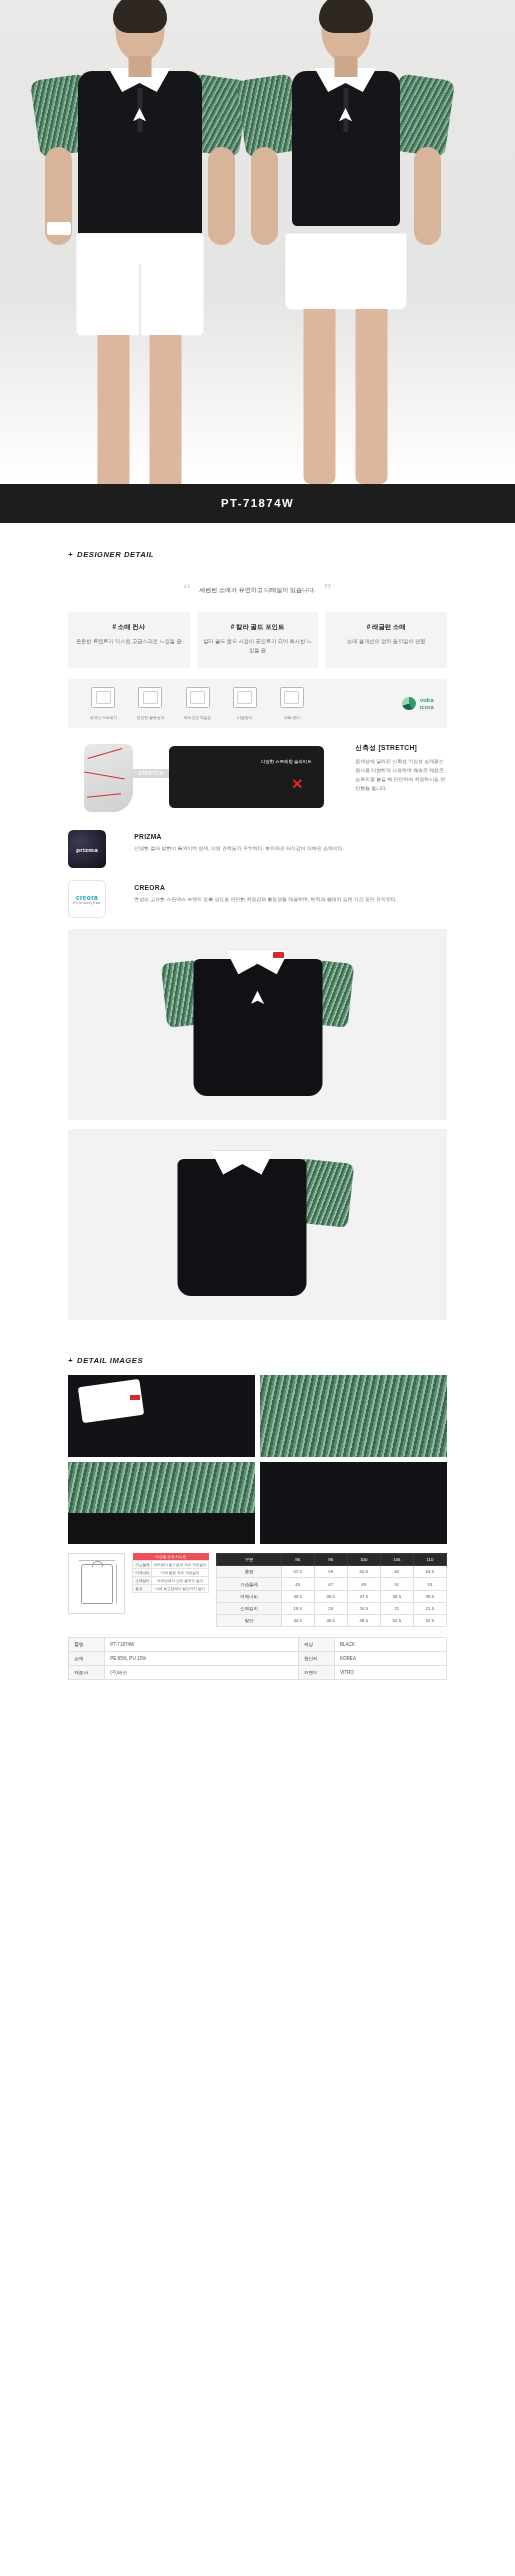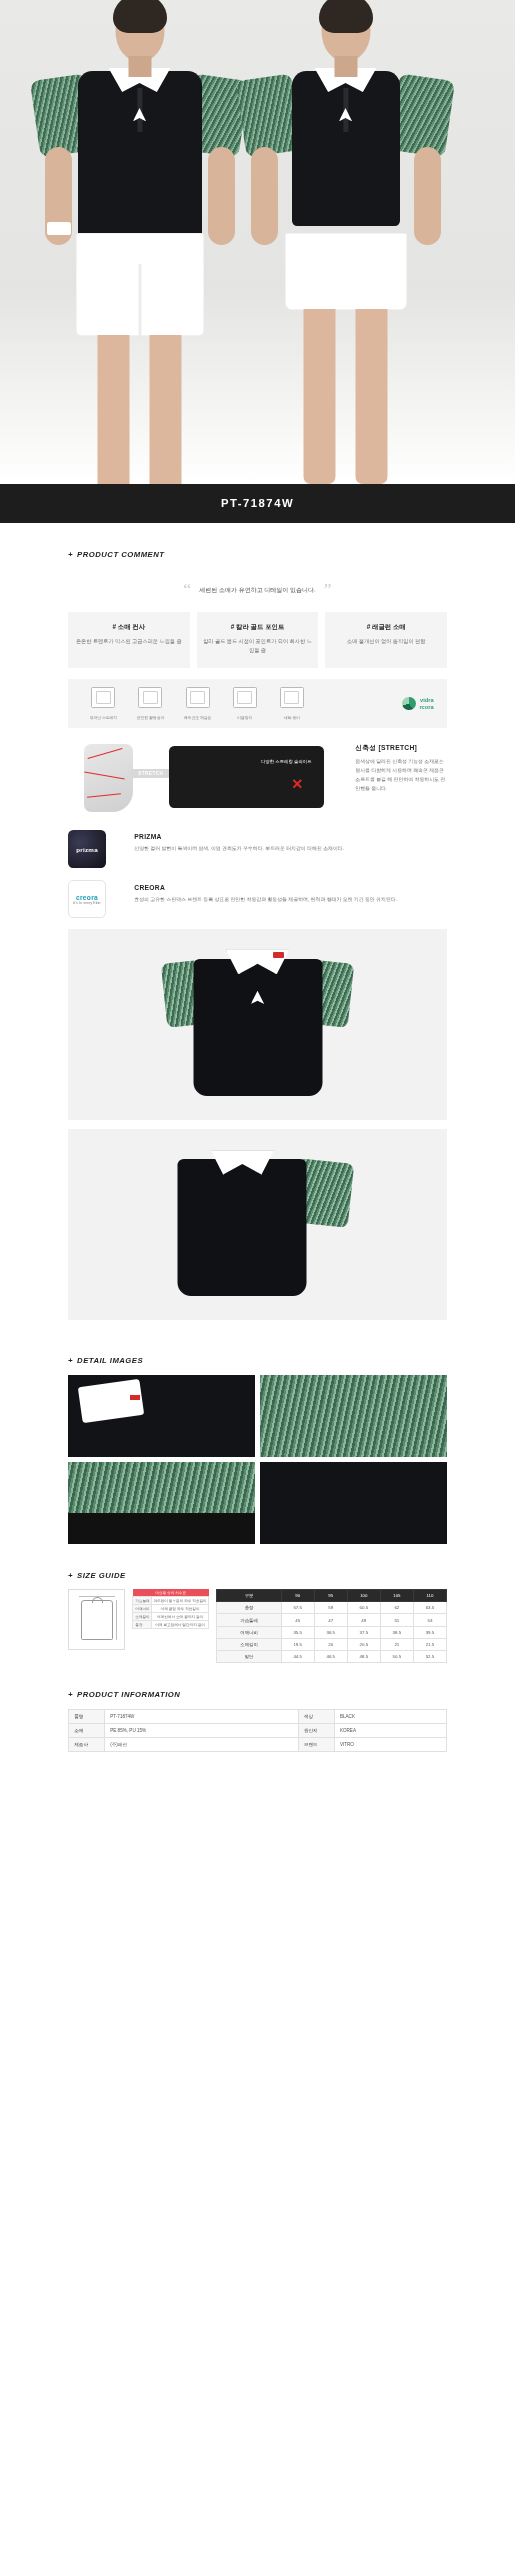--- a/index.html
+++ b/index.html
@@ -260,21 +260,21 @@
       </div>
       <div class="head"></div>
       <div class="hair"></div>
       <div class="neck"></div>
     </div>
   </div>
 
   <div class="title-bar">PT-71874W</div>
 
   <div class="sec-head">
-    <span class="plus">+</span><span>PRODUCT COMMENT</span>
+    <span class="plus">+</span><span>DESIGNER DETAIL</span>
   </div>
 
   <div class="designer-wrap">
     <div class="quote-row">
       <span class="quote-mark">“</span>
       <span class="quote-text">세련된 소매가 유연하고 디테일이 있습니다.</span>
       <span class="quote-mark">”</span>
     </div>
     <div class="feature-row">
       <div class="feature-card">
@@ -399,23 +399,20 @@
     <div class="dcell">
       <div class="stripe"></div>
     </div>
     <div class="dcell">
       <div class="stripe"></div>
       <div class="blackband"></div>
     </div>
     <div class="dcell dark"></div>
   </div>
 
-  <div class="sec-head">
-    <span class="plus">+</span><span>SIZE GUIDE</span>
-  </div>
   <div class="size-wrap">
     <div class="size-left">
       <div class="size-sketch">
         <div class="ss-collar"></div>
         <div class="ss-body"></div>
         <div class="ss-dim" style="left:10.3px;top:6.2px;width:36px;height:0.5px;"></div>
         <div class="ss-dim" style="left:47px;top:10.3px;width:0.5px;height:40px;"></div>
       </div>
     </div>
     <div class="size-mini">
@@ -492,23 +489,20 @@
           <td>46.5</td>
           <td>48.5</td>
           <td>50.5</td>
           <td>52.5</td>
         </tr>
       </tbody>
         </table>
     </div>
   </div>
 
-  <div class="sec-head">
-    <span class="plus">+</span><span>PRODUCT INFORMATION</span>
-  </div>
   <div class="info-wrap">
     <table>
       <tbody>
           <tr>
         <td class="k">품명</td>
         <td>PT-71874W</td>
         <td class="k">색상</td>
         <td>BLACK</td>
       </tr>
       <tr>

